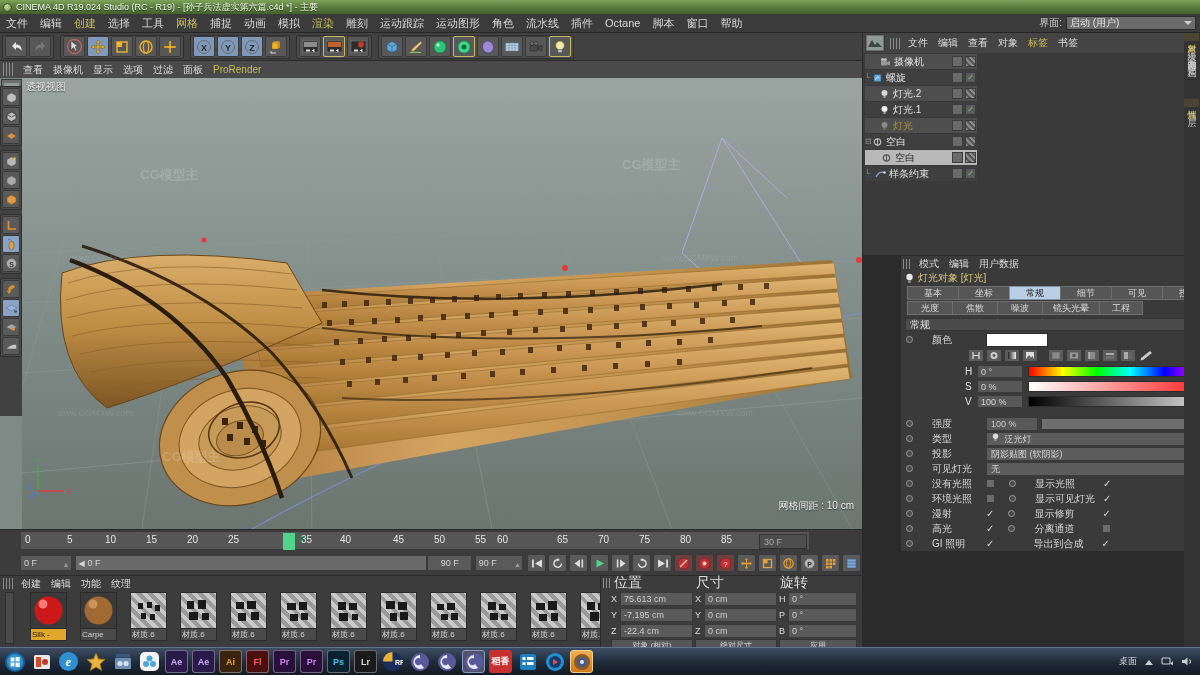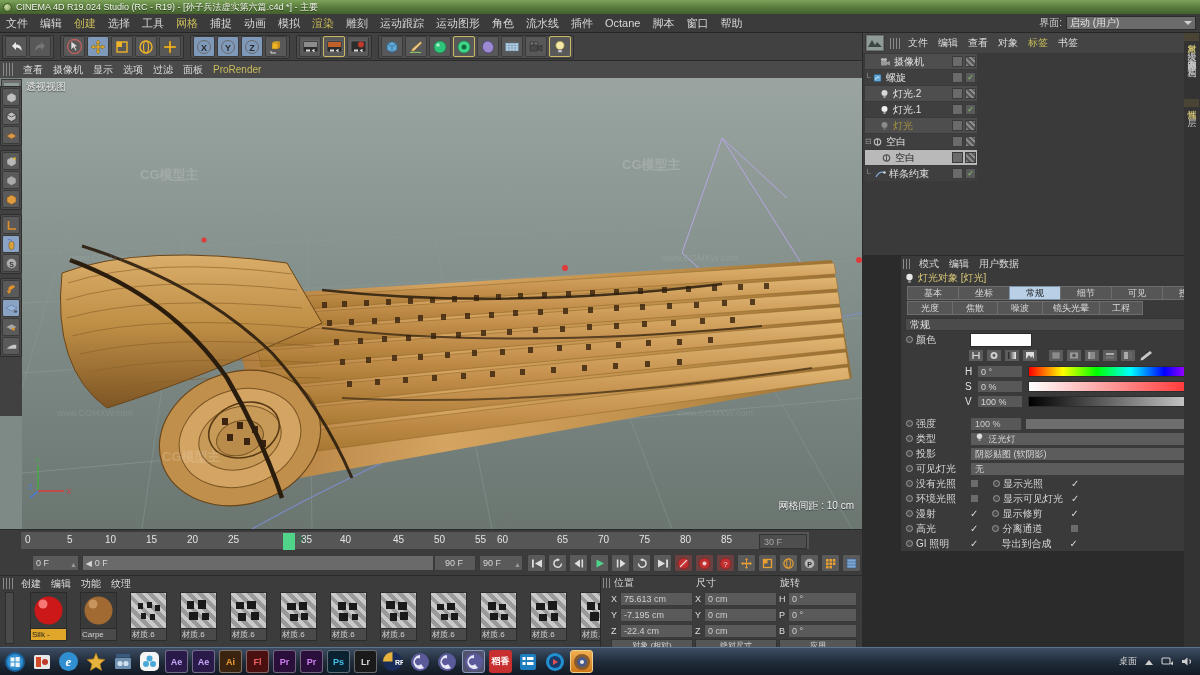--- a/index.html
+++ b/index.html
@@ -129,21 +129,21 @@
   .tl-tick { position: absolute; top: 2px; font-size: 10px; color: #e4e4e4; }
   .tl-playhead {
     position: absolute; top: 1px; width: 12px; height: 17px; background: #4fd48a;
   }
   .tl-frame-end {
     position: absolute; right: 2px; top: 2px; width: 48px; height: 15px;
     background: #4e4e4e; border: 1px solid #333; font-size: 9px; color: #a9a9a9;
     padding-left: 4px; line-height: 14px;
   }
   .tl-row2 { position: absolute; left: 0; top: 21px; width: 862px; height: 24px;
-             display: flex; align-items: center; padding-left: 32px; }
+             display: flex; align-items: center; padding-left: 20px; }
   .numfield {
     height: 16px; background: #5a5a5a; border: 1px solid #3a3a3a;
     font-size: 9px; color: #d6d6d6; padding: 0 3px; line-height: 15px;
     margin-right: 3px; position: relative;
   }
   .numfield .spin { position: absolute; right: 1px; top: 1px; font-size: 7px; color:#9a9a9a; }
   .tl-track { height: 16px; background: #6a6a6a; border: 1px solid #3a3a3a;
               flex: 0 0 auto; font-size: 9px; color: #d6d6d6; padding-left: 12px;
               line-height: 15px; position: relative; }
   .transport { display: flex; align-items: center; }
@@ -179,21 +179,21 @@
                   background: #4a4a4a; border: 1px solid #2e2e2e; }
 
   
   .coords {
     position: absolute; left: 600px; top: 575px; width: 262px; height: 72px;
     background: #3c3c3c; border-top: 1px solid #2a2a2a; border-left: 1px solid #2a2a2a;
   }
   .coords-head { display: flex; height: 14px; align-items: center; }
   .coords-head .gripicon { width: 9px; height: 10px; margin: 0 2px;
     background: repeating-linear-gradient(90deg,#8a8a8a 0 1px,transparent 1px 3px); }
-  .coords-head .ch { font-size: 10px; color: #dcdcdc; }
+  .coords-head .ch { font-size: 14px; color: #dcdcdc; }
   .coords-body { display: flex; padding: 1px 2px 0 10px; }
   .ccol { width: 82px; margin-right: 2px; }
   .crow { display: flex; align-items: center; height: 15px; margin-bottom: 1px; }
   .clab { width: 9px; font-size: 9px; color: #dedede; }
   .cfield {
     flex: 1; height: 14px; background: #5a5a5a; border: 1px solid #3a3a3a;
     font-size: 9px; color: #cfcfcf; padding-left: 3px; line-height: 13px;
     position: relative; overflow: hidden; white-space: nowrap;
   }
   .cbtn { height: 13px; background: #565656; border: 1px solid #333;
@@ -247,21 +247,21 @@
   .am-tab.active { background: #b9cfe6; color: #1b1b1b; border-color:#7e93a8; }
   .am-section {
     margin: 3px 4px 1px 4px; height: 13px; background: #4b4b4b;
     border: 1px solid #353535; font-size: 10px; color: #e4e4e4;
     padding-left: 4px; line-height: 12px;
   }
   .arow { display: flex; align-items: center; height: 15px; padding-left: 5px; }
   .dot { width: 7px; height: 7px; border-radius: 50%; border: 1px solid #9a9a9a;
          background: #4a4a4a; margin-right: 3px; flex: none; }
   .alabel { font-size: 10px; color: #d8d8d8; width: 54px; flex: none;
-            white-space: nowrap; overflow: hidden; }
+            white-space: nowrap; overflow: hidden; margin-left: 16px; }
   .alabel.wide { width: 68px; }
   .swatch-white { width: 62px; height: 14px; background: #fff; border: 1px solid #2b2b2b; }
   .colbtns { display: flex; gap: 2px; padding: 2px 0 2px 67px; }
   .colbtn { width: 16px; height: 13px; background: #5c5c5c; border: 1px solid #3a3a3a;
             display:flex; align-items:center; justify-content:center; }
   .hsv-row { display: flex; align-items: center; height: 14px; padding-left: 64px; margin-bottom:1px; }
   .hsv-lab { width: 12px; font-size: 10px; color: #e0e0e0; }
   .hsv-field { width: 46px; height: 13px; background: #585858; border: 1px solid #3a3a3a;
                font-size: 9px; color: #d6d6d6; padding-left: 3px; line-height: 12px; }
   .hsv-bar { flex: 1; height: 11px; margin-left: 5px; margin-right: 5px; border: 1px solid #2d2d2d; }

